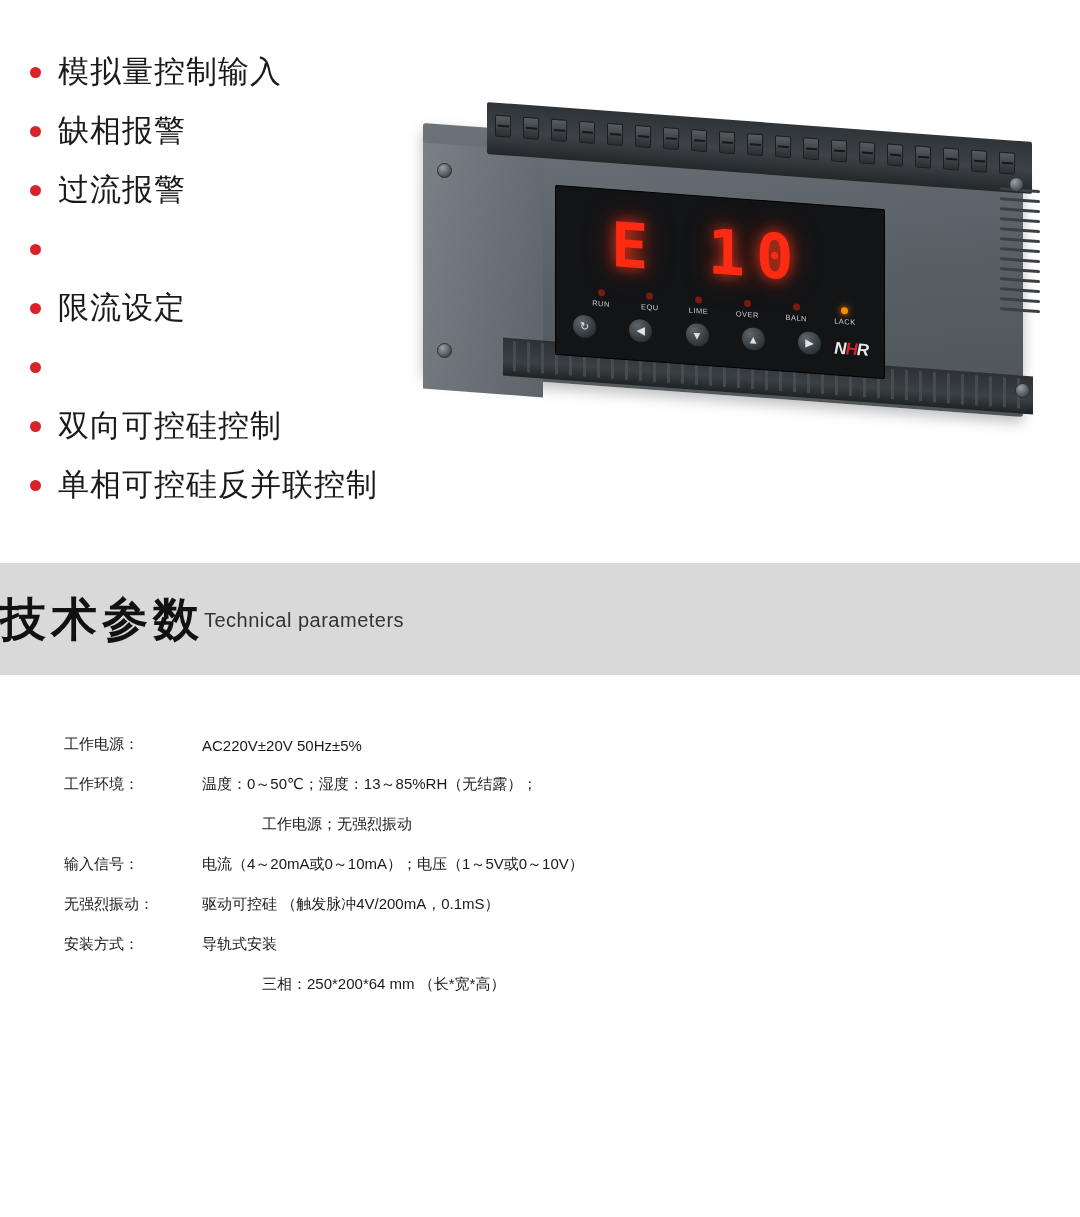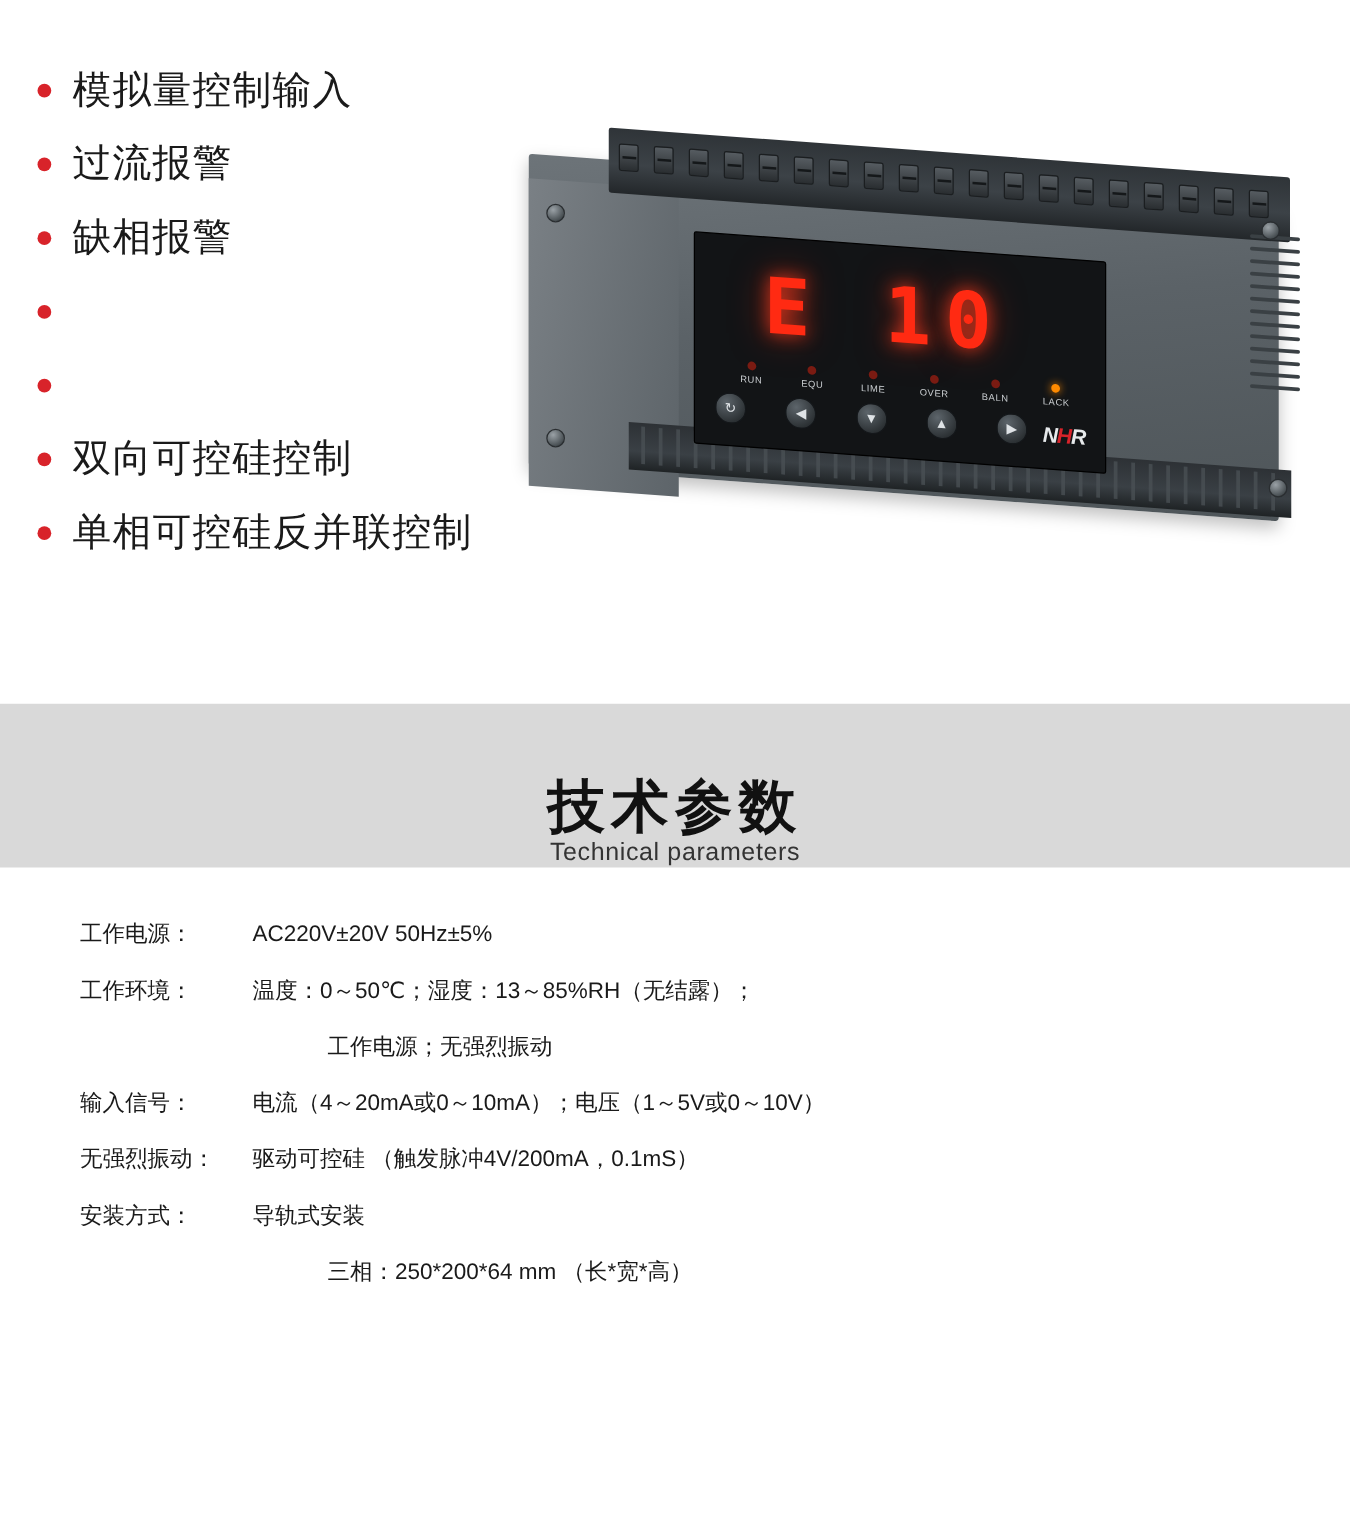--- a/index.html
+++ b/index.html
@@ -231,26 +231,25 @@
     letter-spacing: -1px;
   }
   .brand .r { color: #d8232a; }
 
   
   .banner {
     position: absolute;
     left: 0;
     top: 563px;
     width: 1080px;
-    height: 131px;
+    height: 112px;
     background: #d9d9d9;
     display: flex;
-    flex-direction: column;
     align-items: center;
-    justify-content: flex-end;
+    justify-content: flex-start;
   }
   .banner-title {
     font-size: 46px;
     font-weight: 700;
     letter-spacing: 5px;
     color: #111;
     line-height: 1.05;
   }
   .banner-sub {
     font-size: 20px;
@@ -262,23 +261,23 @@
   
   .specs {
     position: absolute;
     left: 0;
     top: 735px;
     width: 1080px;
     padding-left: 64px;
   }
   .spec-row {
     display: flex;
-    align-items: center;
+    align-items: flex-end;
     margin-bottom: 21px;
-    font-size: 18px;
+    font-size: 15px;
     color: #1a1a1a;
     white-space: nowrap;
   }
   .spec-label {
     width: 138px;
     flex: 0 0 138px;
   }
   .spec-value { }
   .spec-row.cont .spec-label { visibility: hidden; }
   .spec-row.cont .spec-value { padding-left: 60px; }
@@ -288,28 +287,32 @@
 
 <div class="top-section">
 
   <ul class="feature-list">
     <li class="feature-item">
       <span class="bullet"></span>
       <span class="feature-text">模拟量控制输入</span>
     </li>
     <li class="feature-item">
       <span class="bullet"></span>
+      <span class="feature-text">缺相报警</span>
+    </li>
+    <li class="feature-item">
+      <span class="bullet"></span>
       <span class="feature-text">过流报警</span>
     </li>
     <li class="feature-item">
       <span class="bullet"></span>
-      <span class="feature-text">缺相报警</span>
-    </li>
-    <li class="feature-item">
-      <span class="bullet"></span>
+    </li>
+    <li class="feature-item">
+      <span class="bullet"></span>
+      <span class="feature-text">限流设定</span>
     </li>
     <li class="feature-item">
       <span class="bullet"></span>
     </li>
     <li class="feature-item">
       <span class="bullet"></span>
       <span class="feature-text">双向可控硅控制</span>
     </li>
     <li class="feature-item">
       <span class="bullet"></span>

